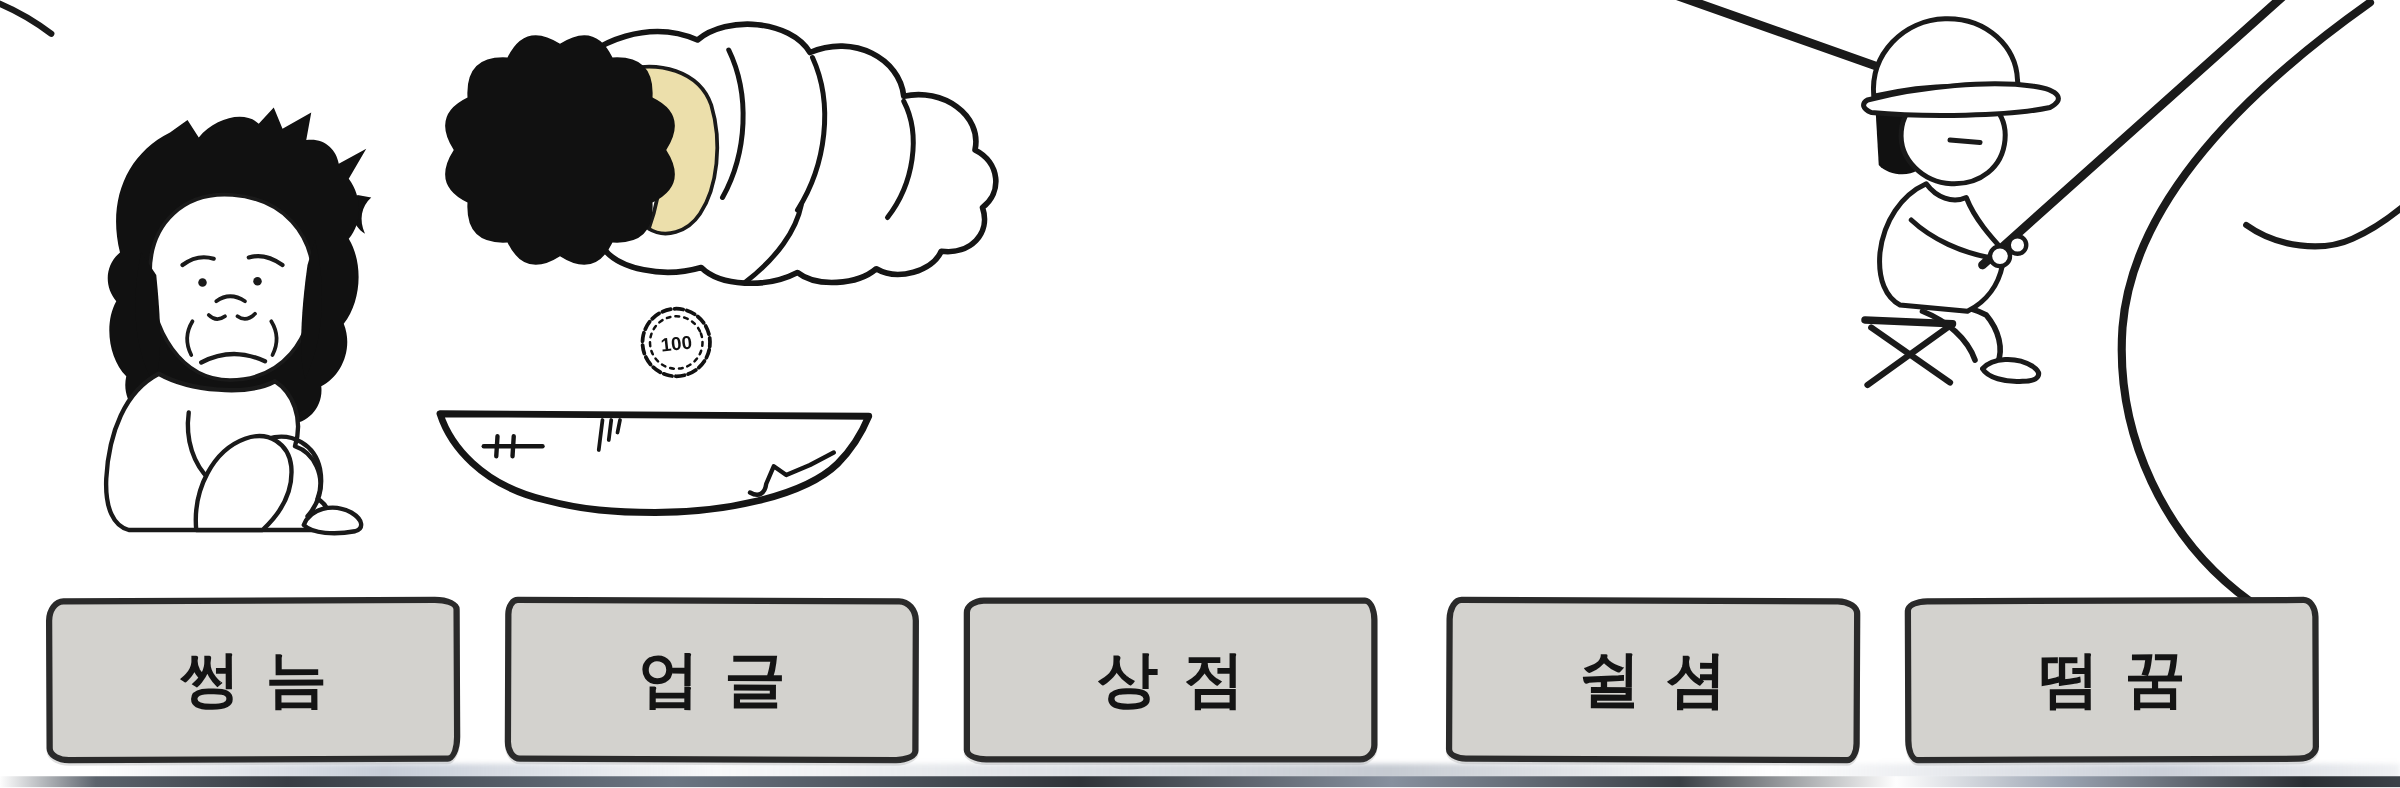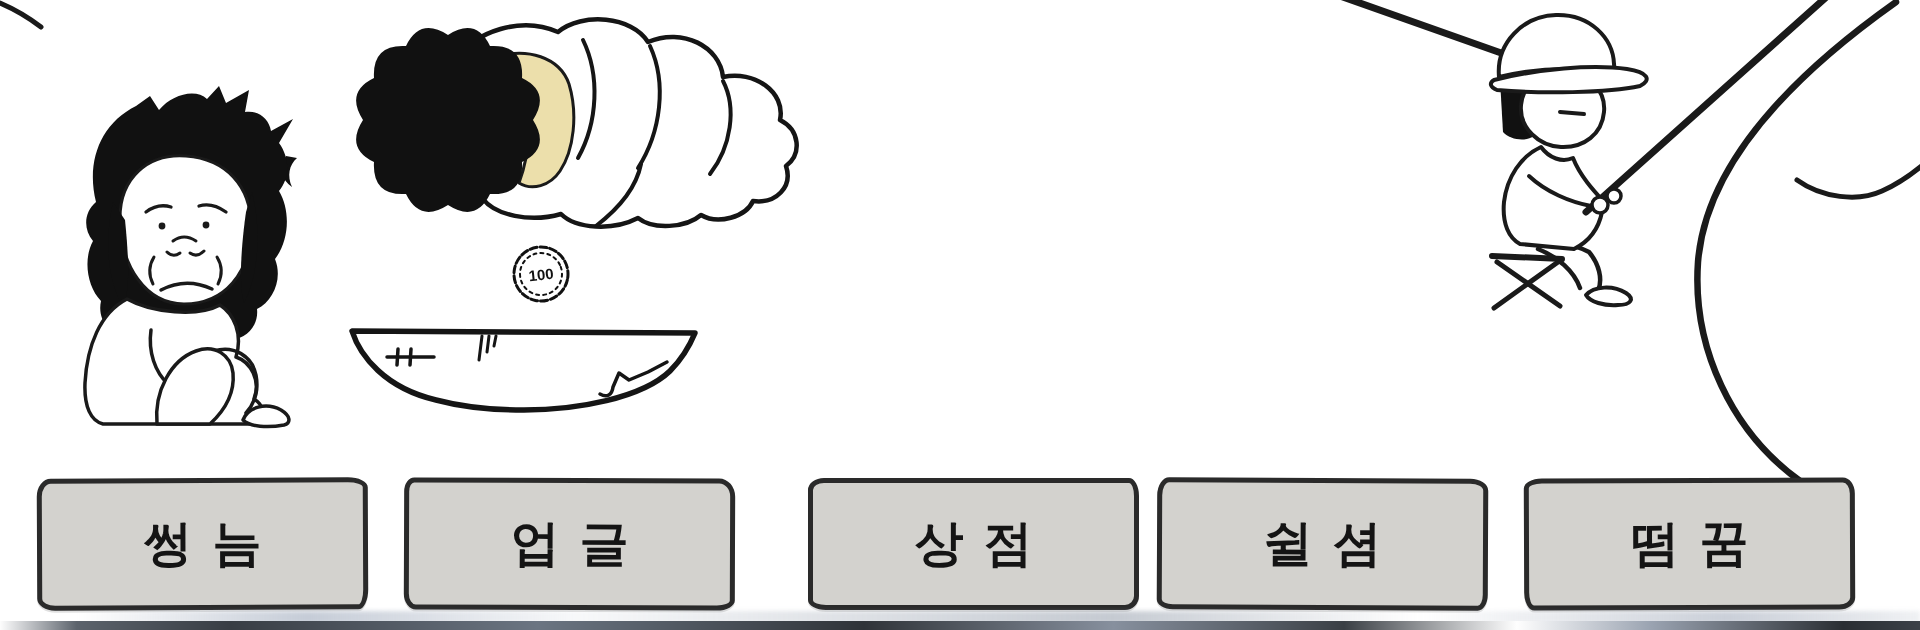--- a/index.html
+++ b/index.html
@@ -16,21 +16,21 @@
     display:flex;align-items:center;justify-content:center;
     color:#141414;cursor:pointer;
     box-shadow:0 2px 0 rgba(0,0,0,.12);
   }
   .btn span{
     font-weight:700;font-size:49px;letter-spacing:20px;margin-right:-20px;
     font-family:Liberation Serif, serif;white-space:nowrap;
   }
   .btn1{left:37px;border-radius:14px 20px 10px 18px / 18px 10px 20px 12px;transform:rotate(-0.25deg);}
   .btn2{left:404px;border-radius:10px 16px 18px 12px / 14px 18px 10px 16px;transform:rotate(0.2deg);}
-  .btn3{left:808px;border-radius:16px 10px 14px 18px / 12px 18px 14px 10px;}
+  .btn3{left:771px;border-radius:16px 10px 14px 18px / 12px 18px 14px 10px;}
   .btn4{left:1157px;border-radius:12px 18px 10px 16px / 18px 12px 16px 10px;transform:rotate(0.25deg);}
   .btn5{left:1524px;border-radius:18px 12px 16px 10px / 10px 16px 12px 18px;transform:rotate(-0.2deg);}
   
   .haze{
     position:absolute;bottom:6px;left:0;width:1920px;height:13px;
     background:linear-gradient(90deg,
       rgba(160,172,190,0) 4%, rgba(150,162,182,.55) 16%, rgba(160,172,190,.08) 30%,
       rgba(140,150,165,.5) 58%, rgba(160,172,190,0) 74%, rgba(150,160,178,.5) 90%,
       rgba(150,160,178,.15) 100%);
     filter:blur(2px);

